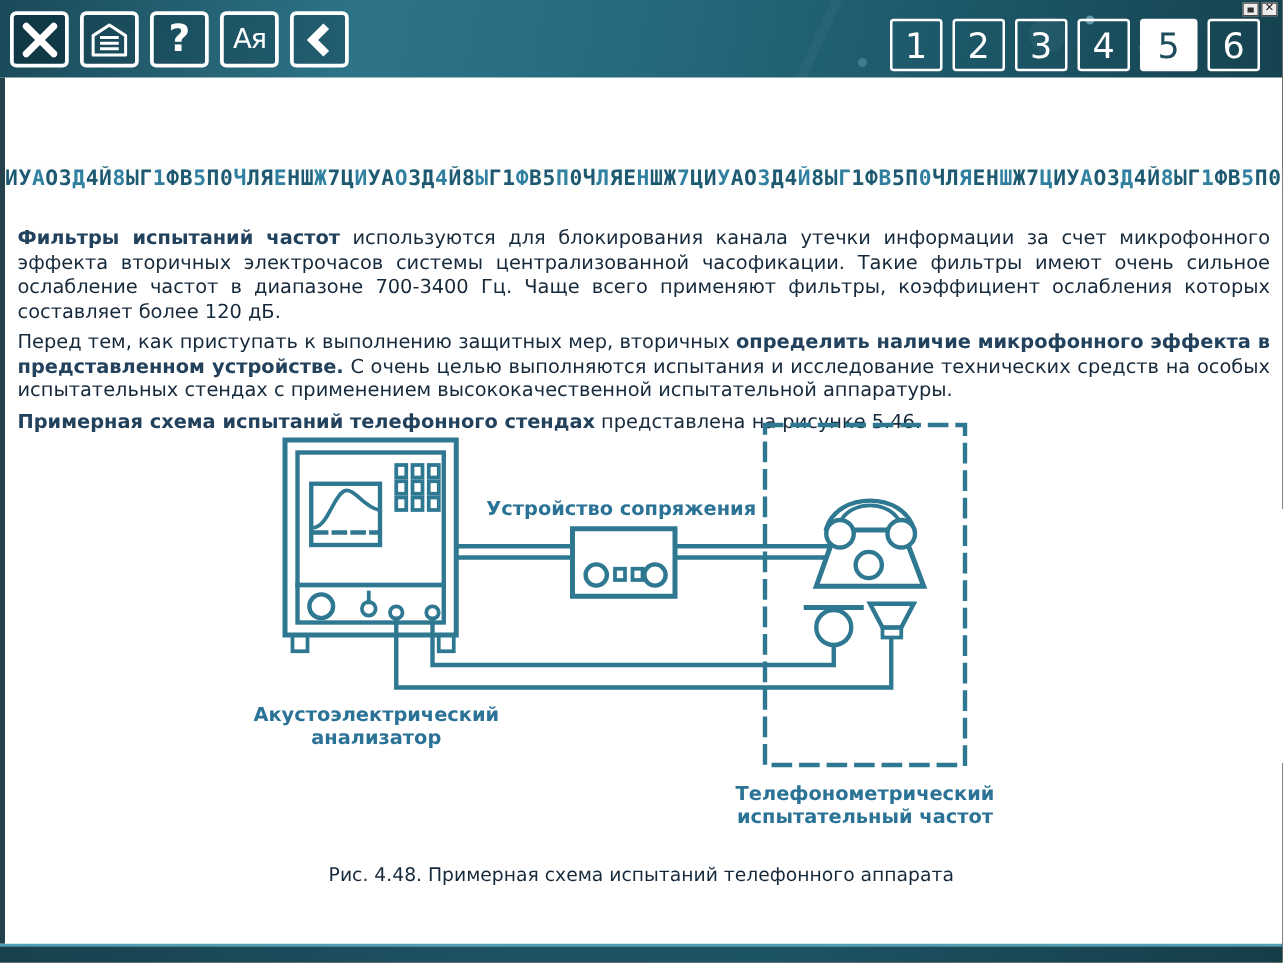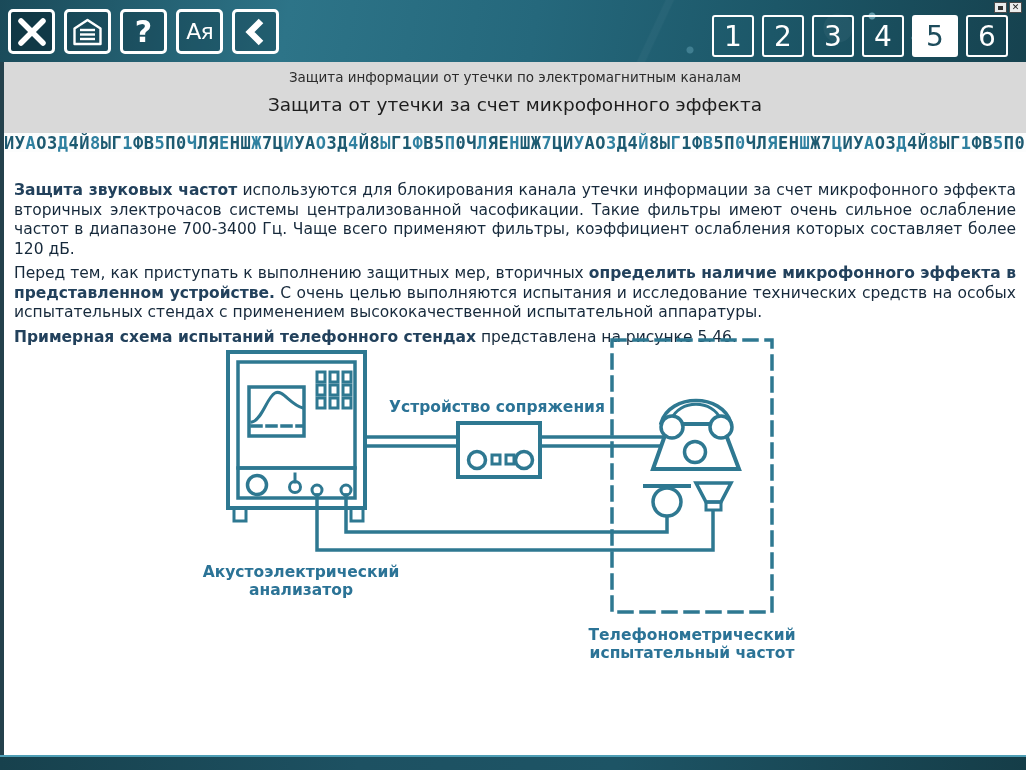--- a/index.html
+++ b/index.html
@@ -118,29 +118,25 @@
       <div class="win-btn">
           <span class="sq"></span>
         </div>
       <div class="win-btn close">
           <span>✕</span>
         </div>
     </div>
   </div>
 
   <div class="frameL"></div>
-  <div class="header">
-    <div class="sub">Защита информации от утечки по электромагнитным каналам</div>
-    <div class="ttl">Защита от утечки за счет микрофонного эффекта</div>
-  </div>
 
   <div class="strip" id="strip"><span style="color:#1d5a71">И</span><span style="color:#1d5a71">У</span><span style="color:#2f80a0">А</span><span style="color:#1d5a71">О</span><span style="color:#1d5a71">З</span><span style="color:#2f80a0">Д</span><span style="color:#1d5a71">4</span><span style="color:#1d5a71">Й</span><span style="color:#2f80a0">8</span><span style="color:#1d5a71">Ы</span><span style="color:#1d5a71">Г</span><span style="color:#2f80a0">1</span><span style="color:#1d5a71">Ф</span><span style="color:#1d5a71">В</span><span style="color:#2f80a0">5</span><span style="color:#1d5a71">П</span><span style="color:#1d5a71">0</span><span style="color:#2f80a0">Ч</span><span style="color:#1d5a71">Л</span><span style="color:#1d5a71">Я</span><span style="color:#2f80a0">Е</span><span style="color:#1d5a71">Н</span><span style="color:#1d5a71">Ш</span><span style="color:#2f80a0">Ж</span><span style="color:#1d5a71">7</span><span style="color:#1d5a71">Ц</span><span style="color:#2f80a0">И</span><span style="color:#1d5a71">У</span><span style="color:#1d5a71">А</span><span style="color:#2f80a0">О</span><span style="color:#1d5a71">З</span><span style="color:#1d5a71">Д</span><span style="color:#2f80a0">4</span><span style="color:#1d5a71">Й</span><span style="color:#1d5a71">8</span><span style="color:#2f80a0">Ы</span><span style="color:#1d5a71">Г</span><span style="color:#1d5a71">1</span><span style="color:#2f80a0">Ф</span><span style="color:#1d5a71">В</span><span style="color:#1d5a71">5</span><span style="color:#2f80a0">П</span><span style="color:#1d5a71">0</span><span style="color:#1d5a71">Ч</span><span style="color:#2f80a0">Л</span><span style="color:#1d5a71">Я</span><span style="color:#1d5a71">Е</span><span style="color:#2f80a0">Н</span><span style="color:#1d5a71">Ш</span><span style="color:#1d5a71">Ж</span><span style="color:#2f80a0">7</span><span style="color:#1d5a71">Ц</span><span style="color:#1d5a71">И</span><span style="color:#2f80a0">У</span><span style="color:#1d5a71">А</span><span style="color:#1d5a71">О</span><span style="color:#2f80a0">З</span><span style="color:#1d5a71">Д</span><span style="color:#1d5a71">4</span><span style="color:#2f80a0">Й</span><span style="color:#1d5a71">8</span><span style="color:#1d5a71">Ы</span><span style="color:#2f80a0">Г</span><span style="color:#1d5a71">1</span><span style="color:#1d5a71">Ф</span><span style="color:#2f80a0">В</span><span style="color:#1d5a71">5</span><span style="color:#1d5a71">П</span><span style="color:#2f80a0">0</span><span style="color:#1d5a71">Ч</span><span style="color:#1d5a71">Л</span><span style="color:#2f80a0">Я</span><span style="color:#1d5a71">Е</span><span style="color:#1d5a71">Н</span><span style="color:#2f80a0">Ш</span><span style="color:#1d5a71">Ж</span><span style="color:#1d5a71">7</span><span style="color:#2f80a0">Ц</span><span style="color:#1d5a71">И</span><span style="color:#1d5a71">У</span><span style="color:#2f80a0">А</span><span style="color:#1d5a71">О</span><span style="color:#1d5a71">З</span><span style="color:#2f80a0">Д</span><span style="color:#1d5a71">4</span><span style="color:#1d5a71">Й</span><span style="color:#2f80a0">8</span><span style="color:#1d5a71">Ы</span><span style="color:#1d5a71">Г</span><span style="color:#2f80a0">1</span><span style="color:#1d5a71">Ф</span><span style="color:#1d5a71">В</span><span style="color:#2f80a0">5</span><span style="color:#1d5a71">П</span><span style="color:#1d5a71">0</span><span style="color:#2f80a0">Ч</span></div>
 
   <div class="content">
-    <p><b>Защита звуковых частот</b><span> используются для блокирования канала утечки информации за счет микрофонного эффекта вторичных электрочасов системы централизованной часофикации. Такие фильтры имеют очень сильное ослабление частот в диапазоне 700-3400 Гц. Чаще всего применяют фильтры, коэффициент ослабления которых составляет более 120 дБ.</span></p>
+    <p><b>Фильтры испытаний частот</b><span> используются для блокирования канала утечки информации за счет микрофонного эффекта вторичных электрочасов системы централизованной часофикации. Такие фильтры имеют очень сильное ослабление частот в диапазоне 700-3400 Гц. Чаще всего применяют фильтры, коэффициент ослабления которых составляет более 120 дБ.</span></p>
     <p><span>Перед тем, как приступать к выполнению защитных мер, вторичных </span><b>определить наличие микрофонного эффекта в представленном устройстве.</b><span> С очень целью выполняются испытания и исследование технических средств на особых испытательных стендах с применением высококачественной испытательной аппаратуры.</span></p>
     <p><b>Примерная схема испытаний телефонного стендах</b><span> представлена на рисунке 5.46.</span></p>
   </div>
 
   <svg class="dg" width="1026" height="340" viewBox="0 0 1026 340">
 
     <rect x="612" y="5" width="160" height="272" stroke-width="3.5" stroke-dasharray="13 9"></rect>
 
     <g stroke-width="3.5">
       <path d="M365,102 H460"></path>
@@ -204,15 +200,16 @@
       <path d="M696,148 L731,148 L721,167 L706,167 Z" fill="#fff"></path>
       <rect x="706" y="167" width="15" height="8" stroke-width="3"></rect>
     </g>
   </svg>
 
   <div class="dg-label lbl-analyzer">Акустоэлектрический
 анализатор</div>
   <div class="dg-label lbl-coupling">Устройство сопряжения</div>
   <div class="dg-label lbl-stand">Телефонометрический
 испытательный частот</div>
+  <div class="caption">Рис. 4.48. Примерная схема испытаний телефонного аппарата</div>
 
   <div class="bottombar"></div>
 </div>
 
 </body></html>

